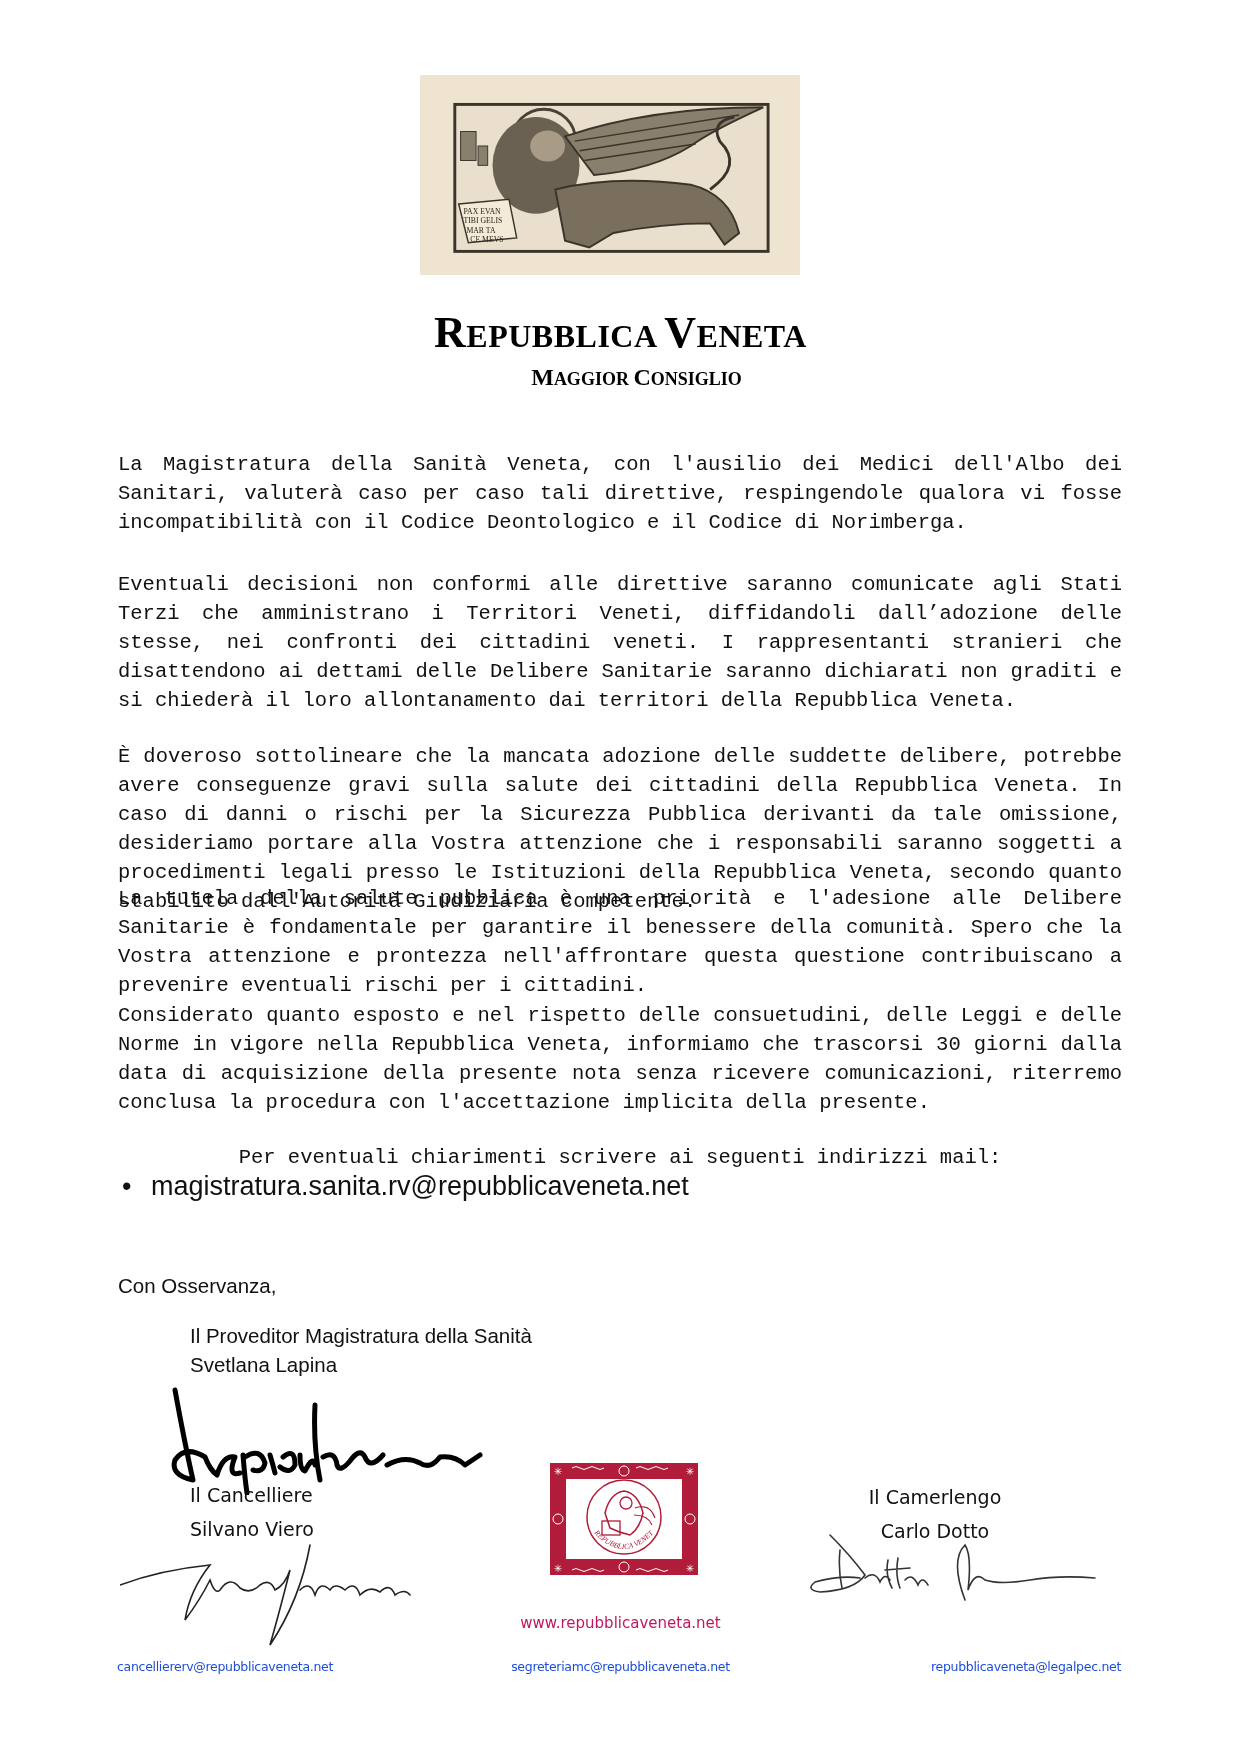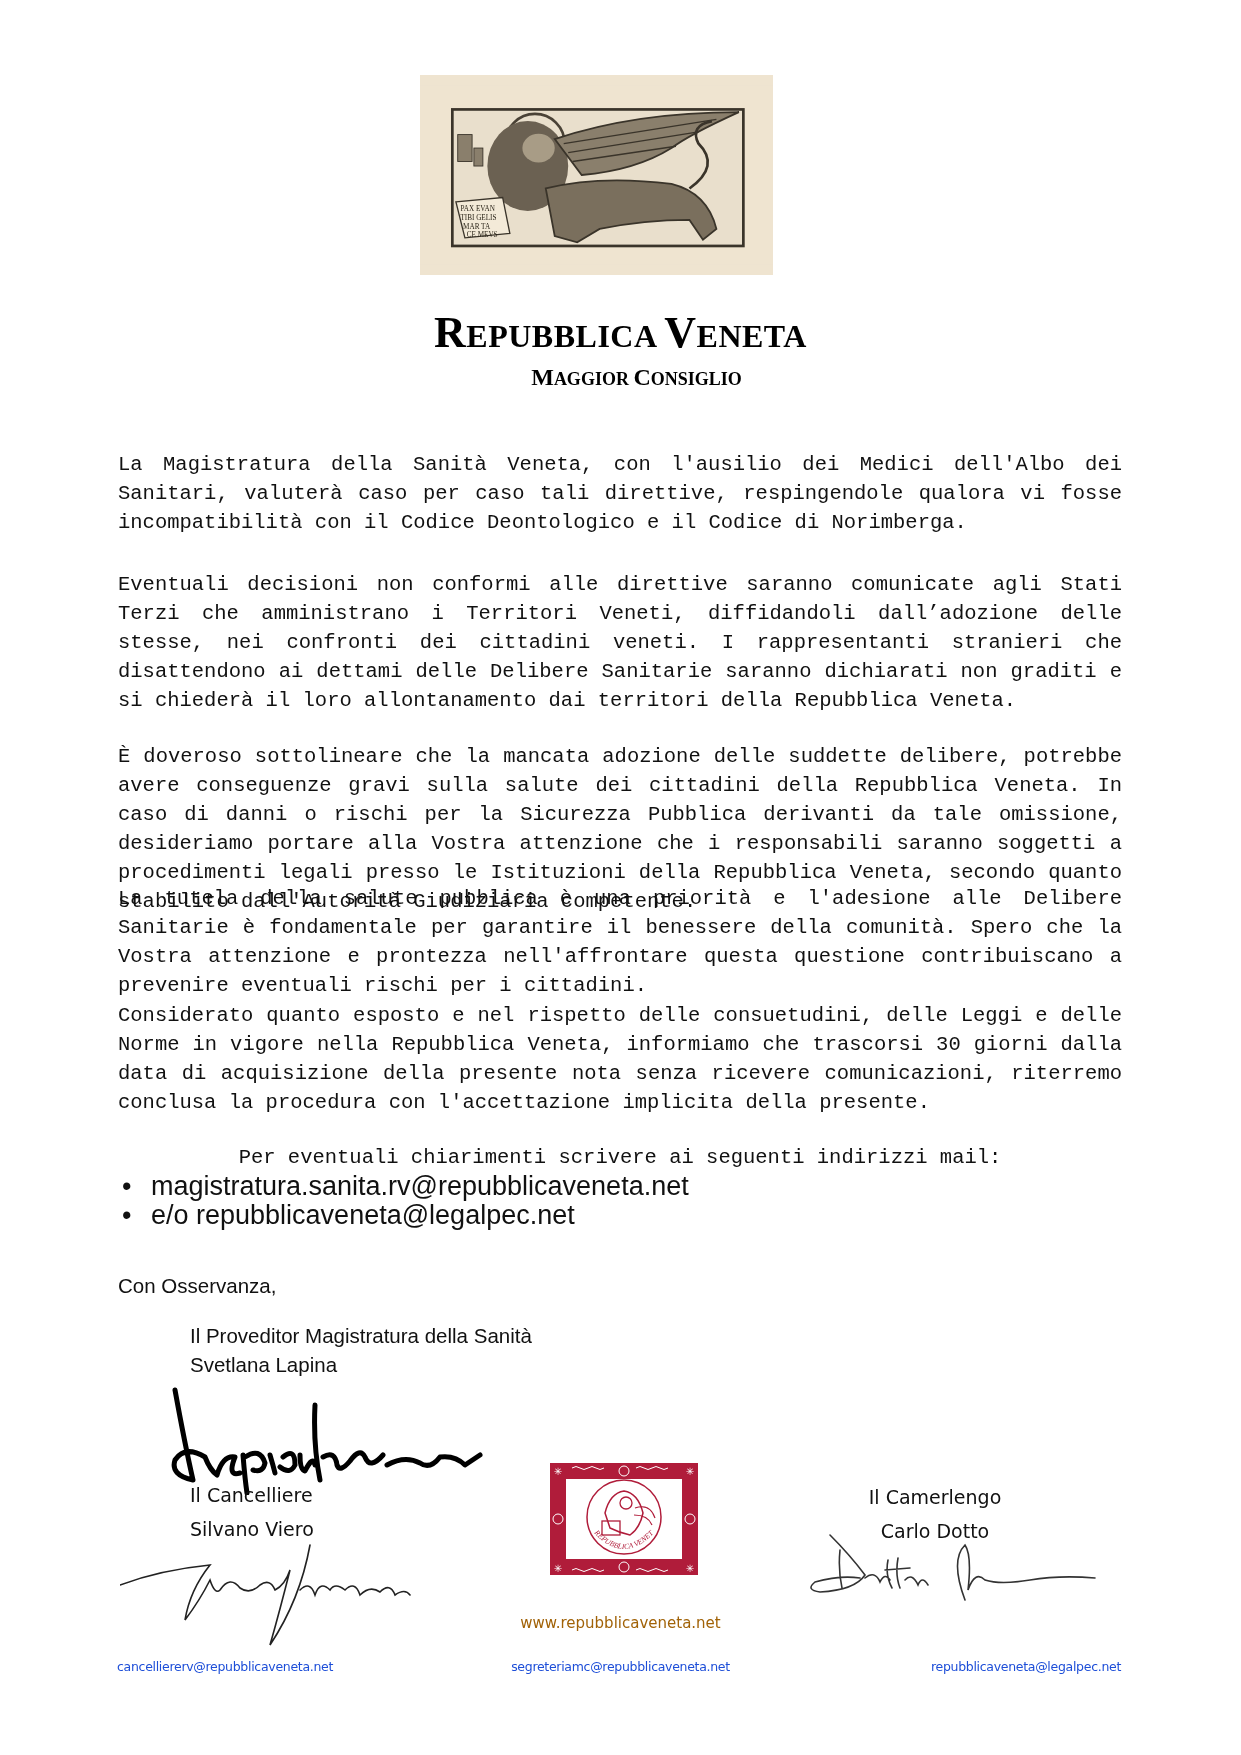--- a/index.html
+++ b/index.html
@@ -1,20 +1,20 @@
 <!DOCTYPE html>
 <html><head>
   <meta charset="utf-8">
   <style>
     * { box-sizing: border-box; margin: 0; padding: 0; }
     html, body { width: 1241px; height: 1755px; background: #ffffff; overflow: hidden; }
     body { position: relative; font-family: "Liberation Sans", sans-serif; color: #111; }
 
     .header-image {
-      position: absolute; left: 420px; top: 75px; width: 353px; height: 200px;
+      position: absolute; left: 420px; top: 75px; width: 380px; height: 200px;
       background: #efe4d0;
     }
     .header-image svg { width: 100%; height: 100%; display: block; }
 
     .title {
       position: absolute; left: 0; width: 1241px; top: 307px; text-align: center;
       font-family: "Liberation Serif", serif; font-weight: bold; color: #000;
       font-size: 32px; letter-spacing: 0.5px; font-variant: small-caps;
     }
     .title .big { font-size: 44px; }
@@ -47,21 +47,21 @@
 
     .sig-lapina { position: absolute; left: 165px; top: 1385px; width: 320px; height: 110px; }
     .sig-viero { position: absolute; left: 120px; top: 1540px; width: 300px; height: 120px; }
     .sig-dotto { position: absolute; left: 800px; top: 1530px; width: 300px; height: 100px; }
 
     .cancelliere { position: absolute; left: 190px; top: 1478px; font-family: "DejaVu Sans", sans-serif; font-size: 19px; line-height: 34px; }
     .camerlengo { position: absolute; left: 820px; top: 1480px; width: 230px; text-align: center; font-family: "DejaVu Sans", sans-serif; font-size: 19px; line-height: 34px; }
 
     .seal { position: absolute; left: 550px; top: 1463px; width: 148px; height: 112px; }
 
-    .website { position: absolute; left: 0; width: 1241px; top: 1614px; text-align: center; font-family: "DejaVu Sans", sans-serif; font-size: 15px; color: #a16207; }
+    .website { position: absolute; left: 0; width: 1241px; top: 1614px; text-align: center; font-family: "DejaVu Sans", sans-serif; font-size: 15px; color: #be185d; }
 
     .footer { position: absolute; top: 1659px; font-family: "DejaVu Sans", sans-serif; font-size: 12.5px; color: #1d4ed8; letter-spacing: -0.3px; }
     .footer-left { left: 117px; }
     .footer-center { left: 0; width: 1241px; text-align: center; }
     .footer-right { right: 120px; }
   </style>
 </head>
 <body>
 
 <div class="header-image">
@@ -101,21 +101,20 @@
 
 <p class="body-text p1">La Magistratura della Sanità Veneta, con l'ausilio dei Medici dell'Albo dei Sanitari, valuterà caso per caso tali direttive, respingendole qualora vi fosse incompatibilità con il Codice Deontologico e il Codice di Norimberga.</p>
 <p class="body-text p2">Eventuali decisioni non conformi alle direttive saranno comunicate agli Stati Terzi che amministrano i Territori Veneti, diffidandoli dall’adozione delle stesse, nei confronti dei cittadini veneti. I rappresentanti stranieri che disattendono ai dettami delle Delibere Sanitarie saranno dichiarati non graditi e si chiederà il loro allontanamento dai territori della Repubblica Veneta.</p>
 <p class="body-text p3">È doveroso sottolineare che la mancata adozione delle suddette delibere, potrebbe avere conseguenze gravi sulla salute dei cittadini della Repubblica Veneta. In caso di danni o rischi per la Sicurezza Pubblica derivanti da tale omissione, desideriamo portare alla Vostra attenzione che i responsabili saranno soggetti a procedimenti legali presso le Istituzioni della Repubblica Veneta, secondo quanto stabilito dall'Autorità Giudiziaria competente.</p>
 <p class="body-text p4">La tutela della salute pubblica è una priorità e l'adesione alle Delibere Sanitarie è fondamentale per garantire il benessere della comunità. Spero che la Vostra attenzione e prontezza nell'affrontare questa questione contribuiscano a prevenire eventuali rischi per i cittadini.</p>
 <p class="body-text p5">Considerato quanto esposto e nel rispetto delle consuetudini, delle Leggi e delle Norme in vigore nella Repubblica Veneta, informiamo che trascorsi 30 giorni dalla data di acquisizione della presente nota senza ricevere comunicazioni, riterremo conclusa la procedura con l'accettazione implicita della presente.</p>
 <p class="body-text p6">Per eventuali chiarimenti scrivere ai seguenti indirizzi mail:</p>
 
 <ul class="email-list">
   <li>magistratura.sanita.rv@repubblicaveneta.net</li>
-  <li>e/o repubblicaveneta@legalpec.net</li>
 </ul>
 
 <div class="closing">Con Osservanza,</div>
 <div class="signer-1">
   <div>Il Proveditor Magistratura della Sanità</div>
   <div>Svetlana Lapina</div>
 </div>
 
 <svg class="sig-lapina" viewBox="0 0 320 110" xmlns="http://www.w3.org/2000/svg">
   <path d="M10 5 Q20 60 28 95 M28 95 Q5 90 10 75 Q20 60 40 72 Q45 85 52 90 Q58 70 70 72 Q62 92 75 88 M78 70 Q80 95 82 108 M80 72 Q95 62 100 78 Q98 88 88 85 M105 70 Q108 80 110 88 M118 72 Q130 62 130 80 Q125 90 115 82 M135 70 Q135 85 140 86 Q148 70 150 80 M150 20 Q148 60 155 95 M158 72 Q170 65 172 80 Q175 88 185 76 Q195 62 200 72 Q205 85 218 70 M222 80 Q240 70 255 78 Q265 85 275 72 Q290 70 300 80 L315 70" fill="none" stroke="#000" stroke-width="5" stroke-linecap="round" stroke-linejoin="round"></path>

